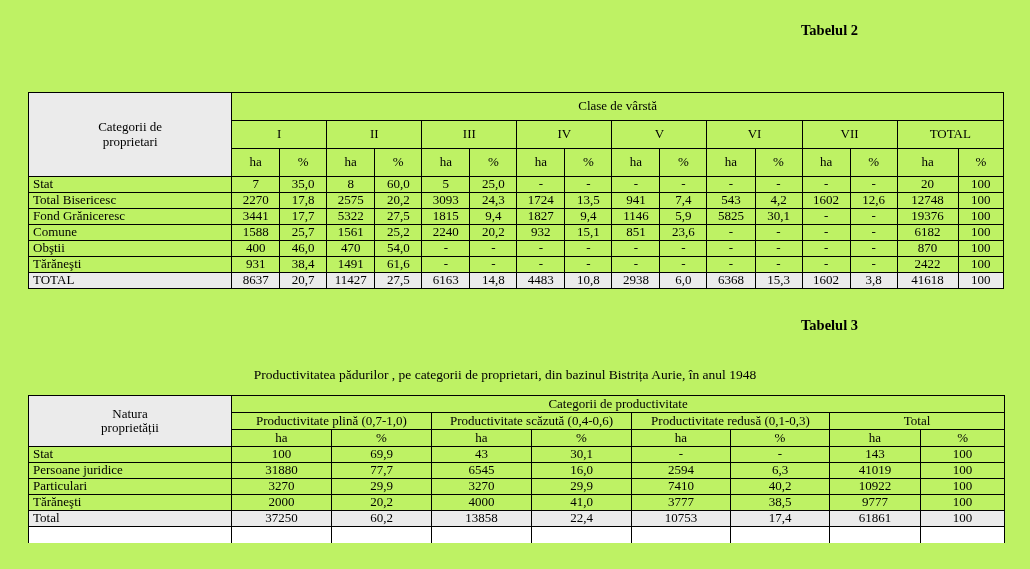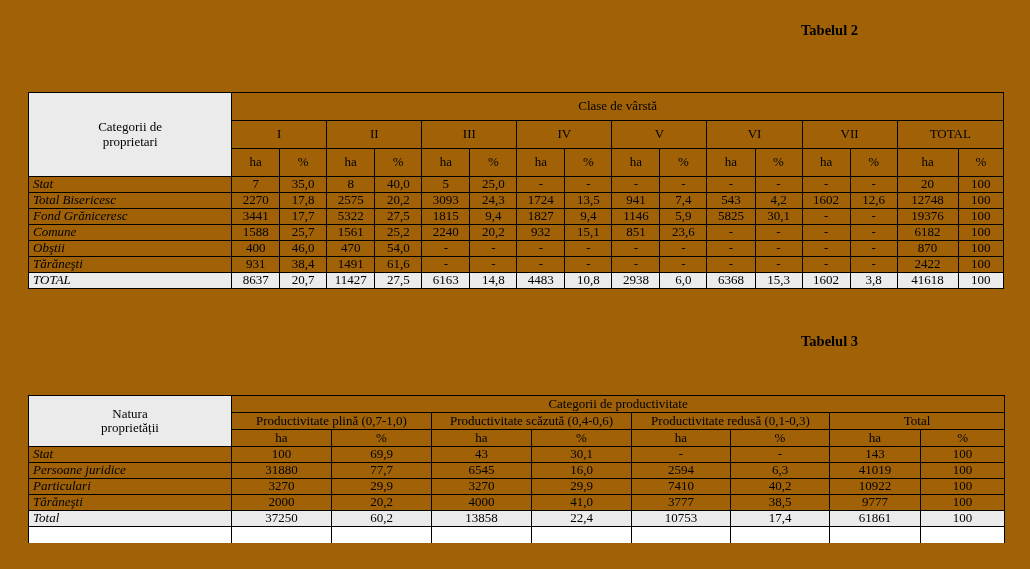--- a/index.html
+++ b/index.html
@@ -8,31 +8,31 @@
     background: #ffffff;
   }
   body {
     width: 1030px;
     height: 569px;
     font-family: "Liberation Serif", "DejaVu Serif", serif;
     color: #000;
     position: relative;
     overflow: hidden;
   }
-  .page { position: absolute; inset: 0; background: #a16207; }
+  .page { position: absolute; inset: 0; background: #bef264; }
 
   .tab-label {
     position: absolute;
     left: 801px;
     font-size: 14.5px;
     font-weight: bold;
     white-space: nowrap;
   }
   .t2pos { top: 22px; }
-  .t3pos { top: 333px; }
+  .t3pos { top: 317px; }
 
   .caption {
     position: absolute;
     left: 0;
     width: 1010px;
     text-align: center;
     font-size: 13.5px;
     white-space: nowrap;
   }
   .c1pos { top: 62px; }
@@ -68,21 +68,20 @@
     background: #ebebeb;
     font-size: 13px;
   }
   .corner span { display: block; }
 
   .unit { font-weight: bold; }
 
   .dtable td.label-cell {
     text-align: left;
     padding-left: 4px;
-    font-style: italic;
   }
   .dtable tr.total-row td { background: #ebebeb; }
 
   
   tbody.stub td {
     border: none;
     border-left: 1px solid #000;
     border-right: 1px solid #000;
     background: #fff;
     height: 3px;
@@ -153,21 +152,21 @@
         <th class="unit">ha</th>
         <th class="unit">%</th>
       </tr>
     </thead>
     <tbody>
         <tr>
           <td class="label-cell">Stat</td>
           <td>7</td>
           <td>35,0</td>
           <td>8</td>
-          <td>40,0</td>
+          <td>60,0</td>
           <td>5</td>
           <td>25,0</td>
           <td>-</td>
           <td>-</td>
           <td>-</td>
           <td>-</td>
           <td>-</td>
           <td>-</td>
           <td>-</td>
           <td>-</td>
@@ -285,20 +284,21 @@
           <td>15,3</td>
           <td>1602</td>
           <td>3,8</td>
           <td>41618</td>
           <td>100</td>
         </tr>
       </tbody>
   </table>
 
   <div class="tab-label t3pos">Tabelul 3</div>
+  <div class="caption c2pos">Productivitatea pădurilor , pe categorii de proprietari, din bazinul Bistrița Aurie, în anul 1948</div>
 
   <table class="dtable" id="table3">
     <colgroup>
       <col style="width:203px">
       <col style="width:100px">
         <col style="width:100px">
       <col style="width:100px">
         <col style="width:100px">
       <col style="width:99px">
         <col style="width:99px">

